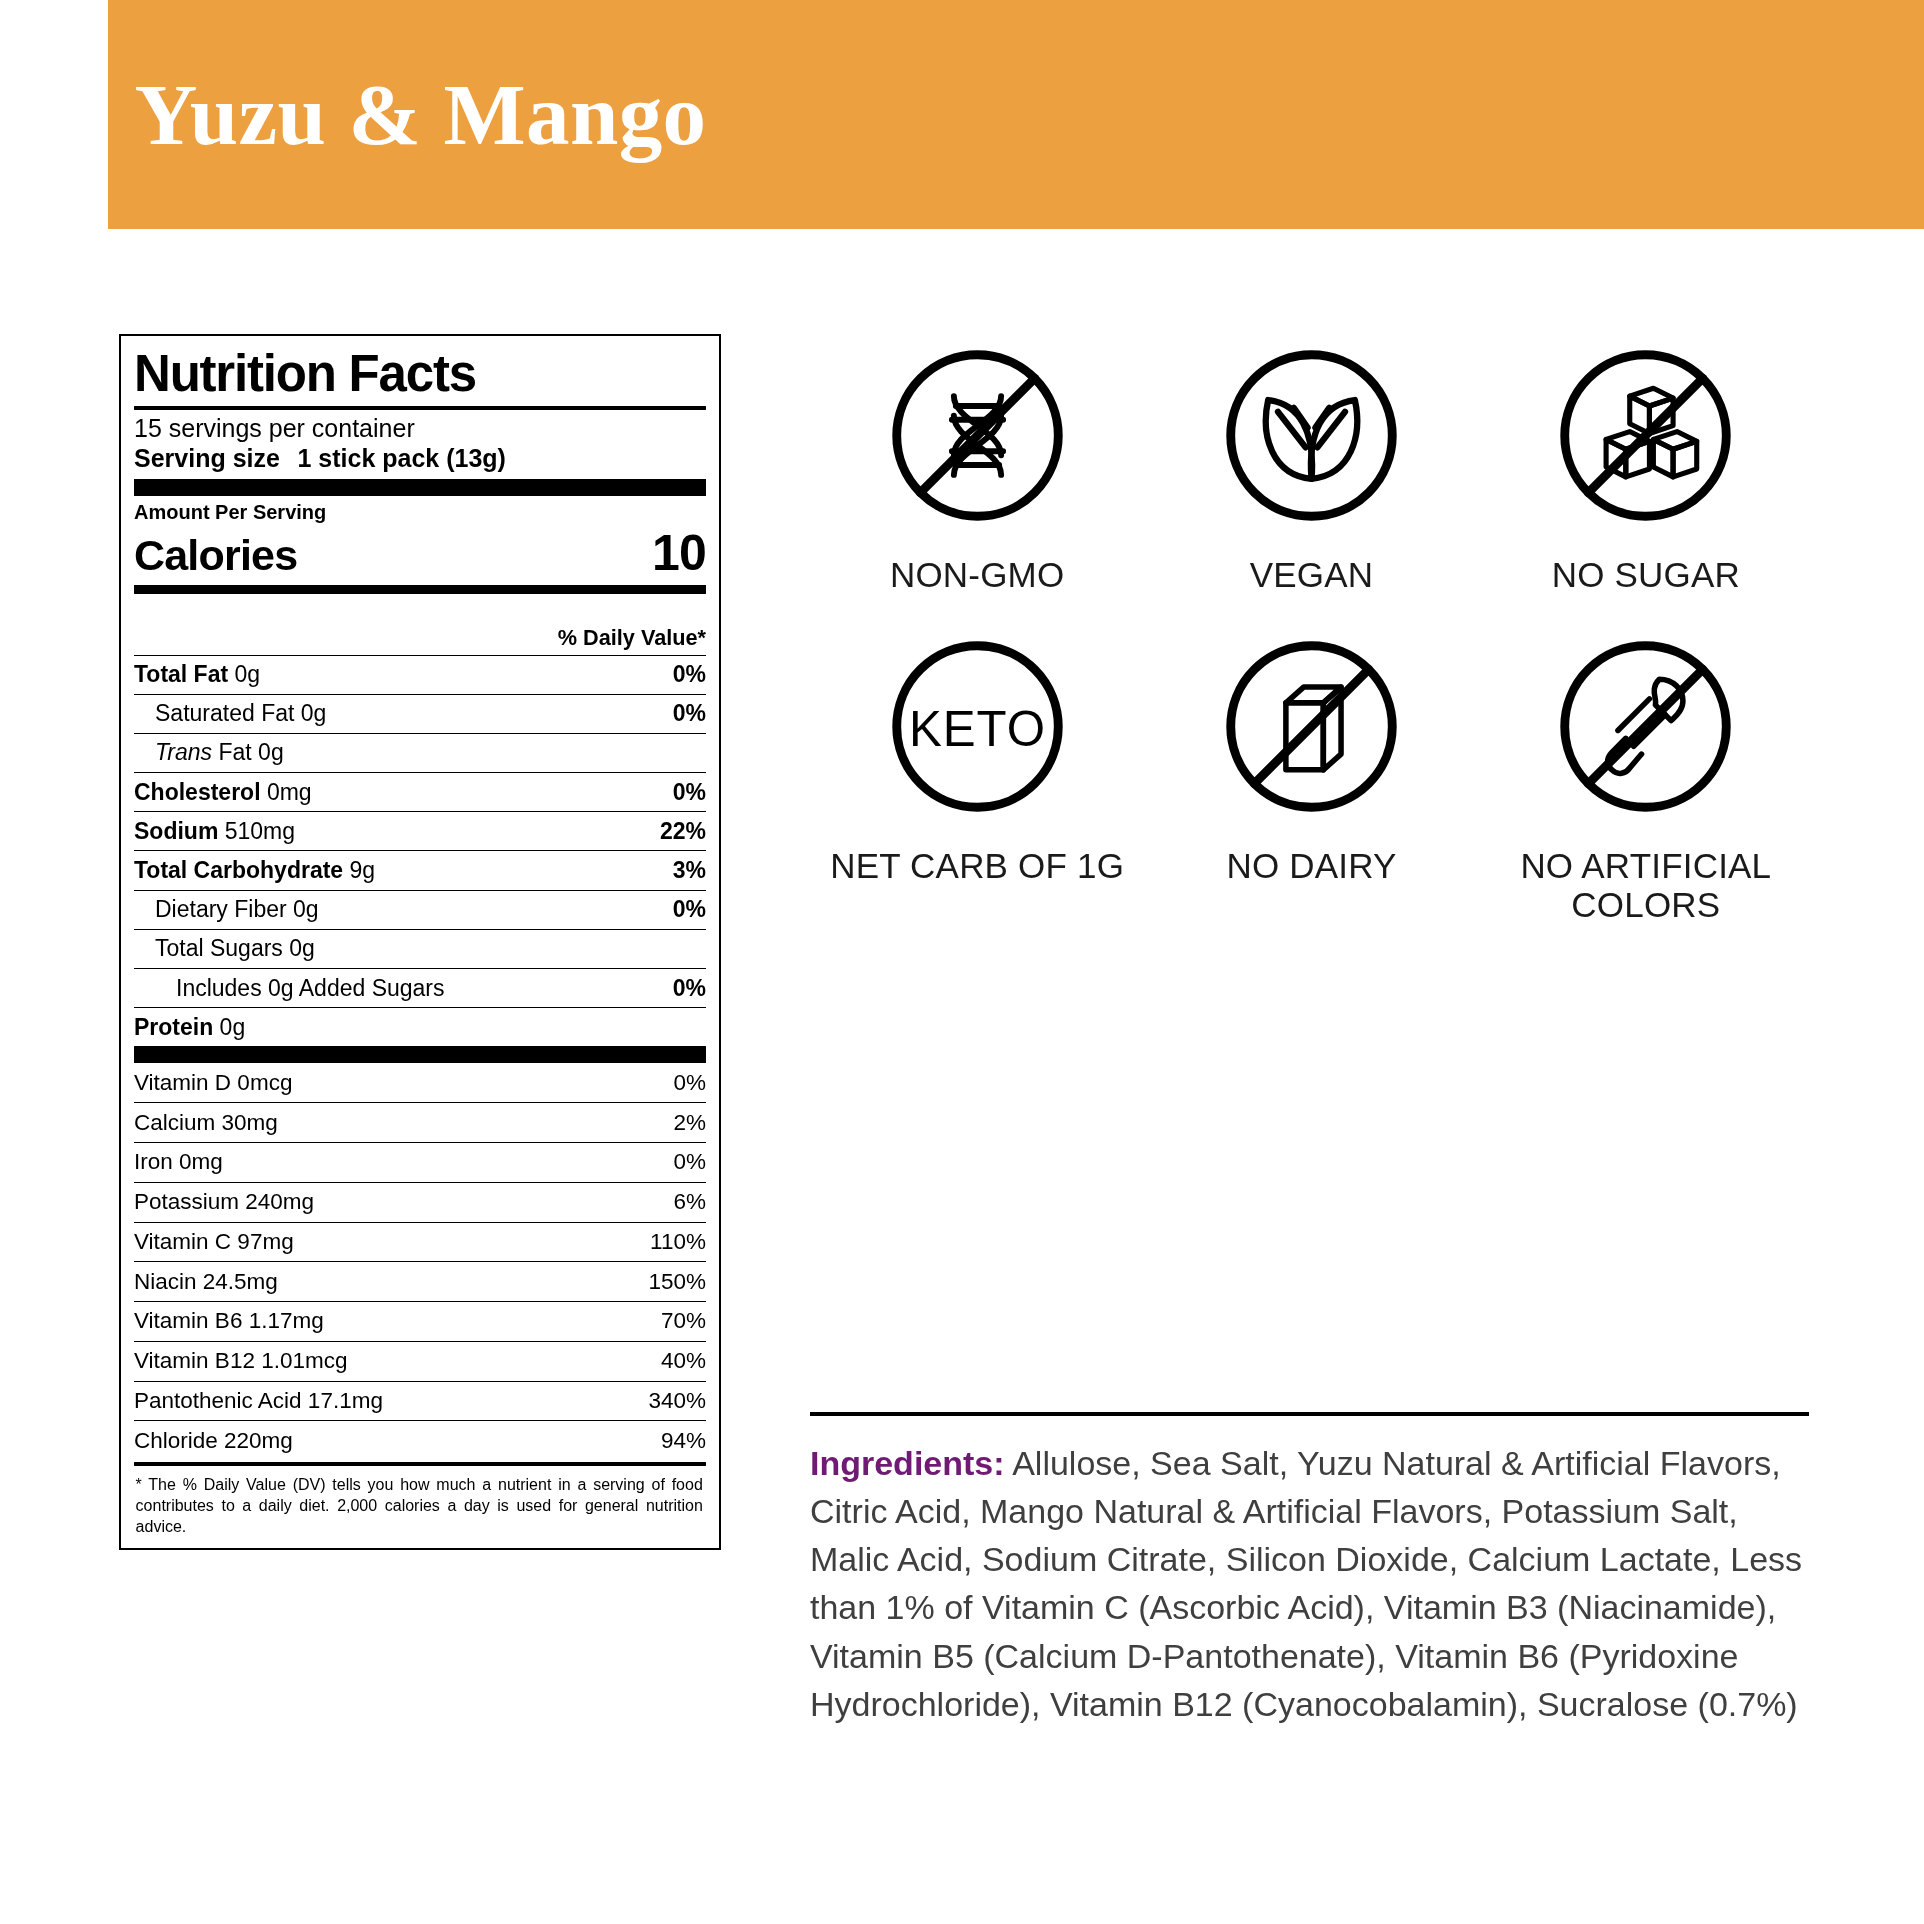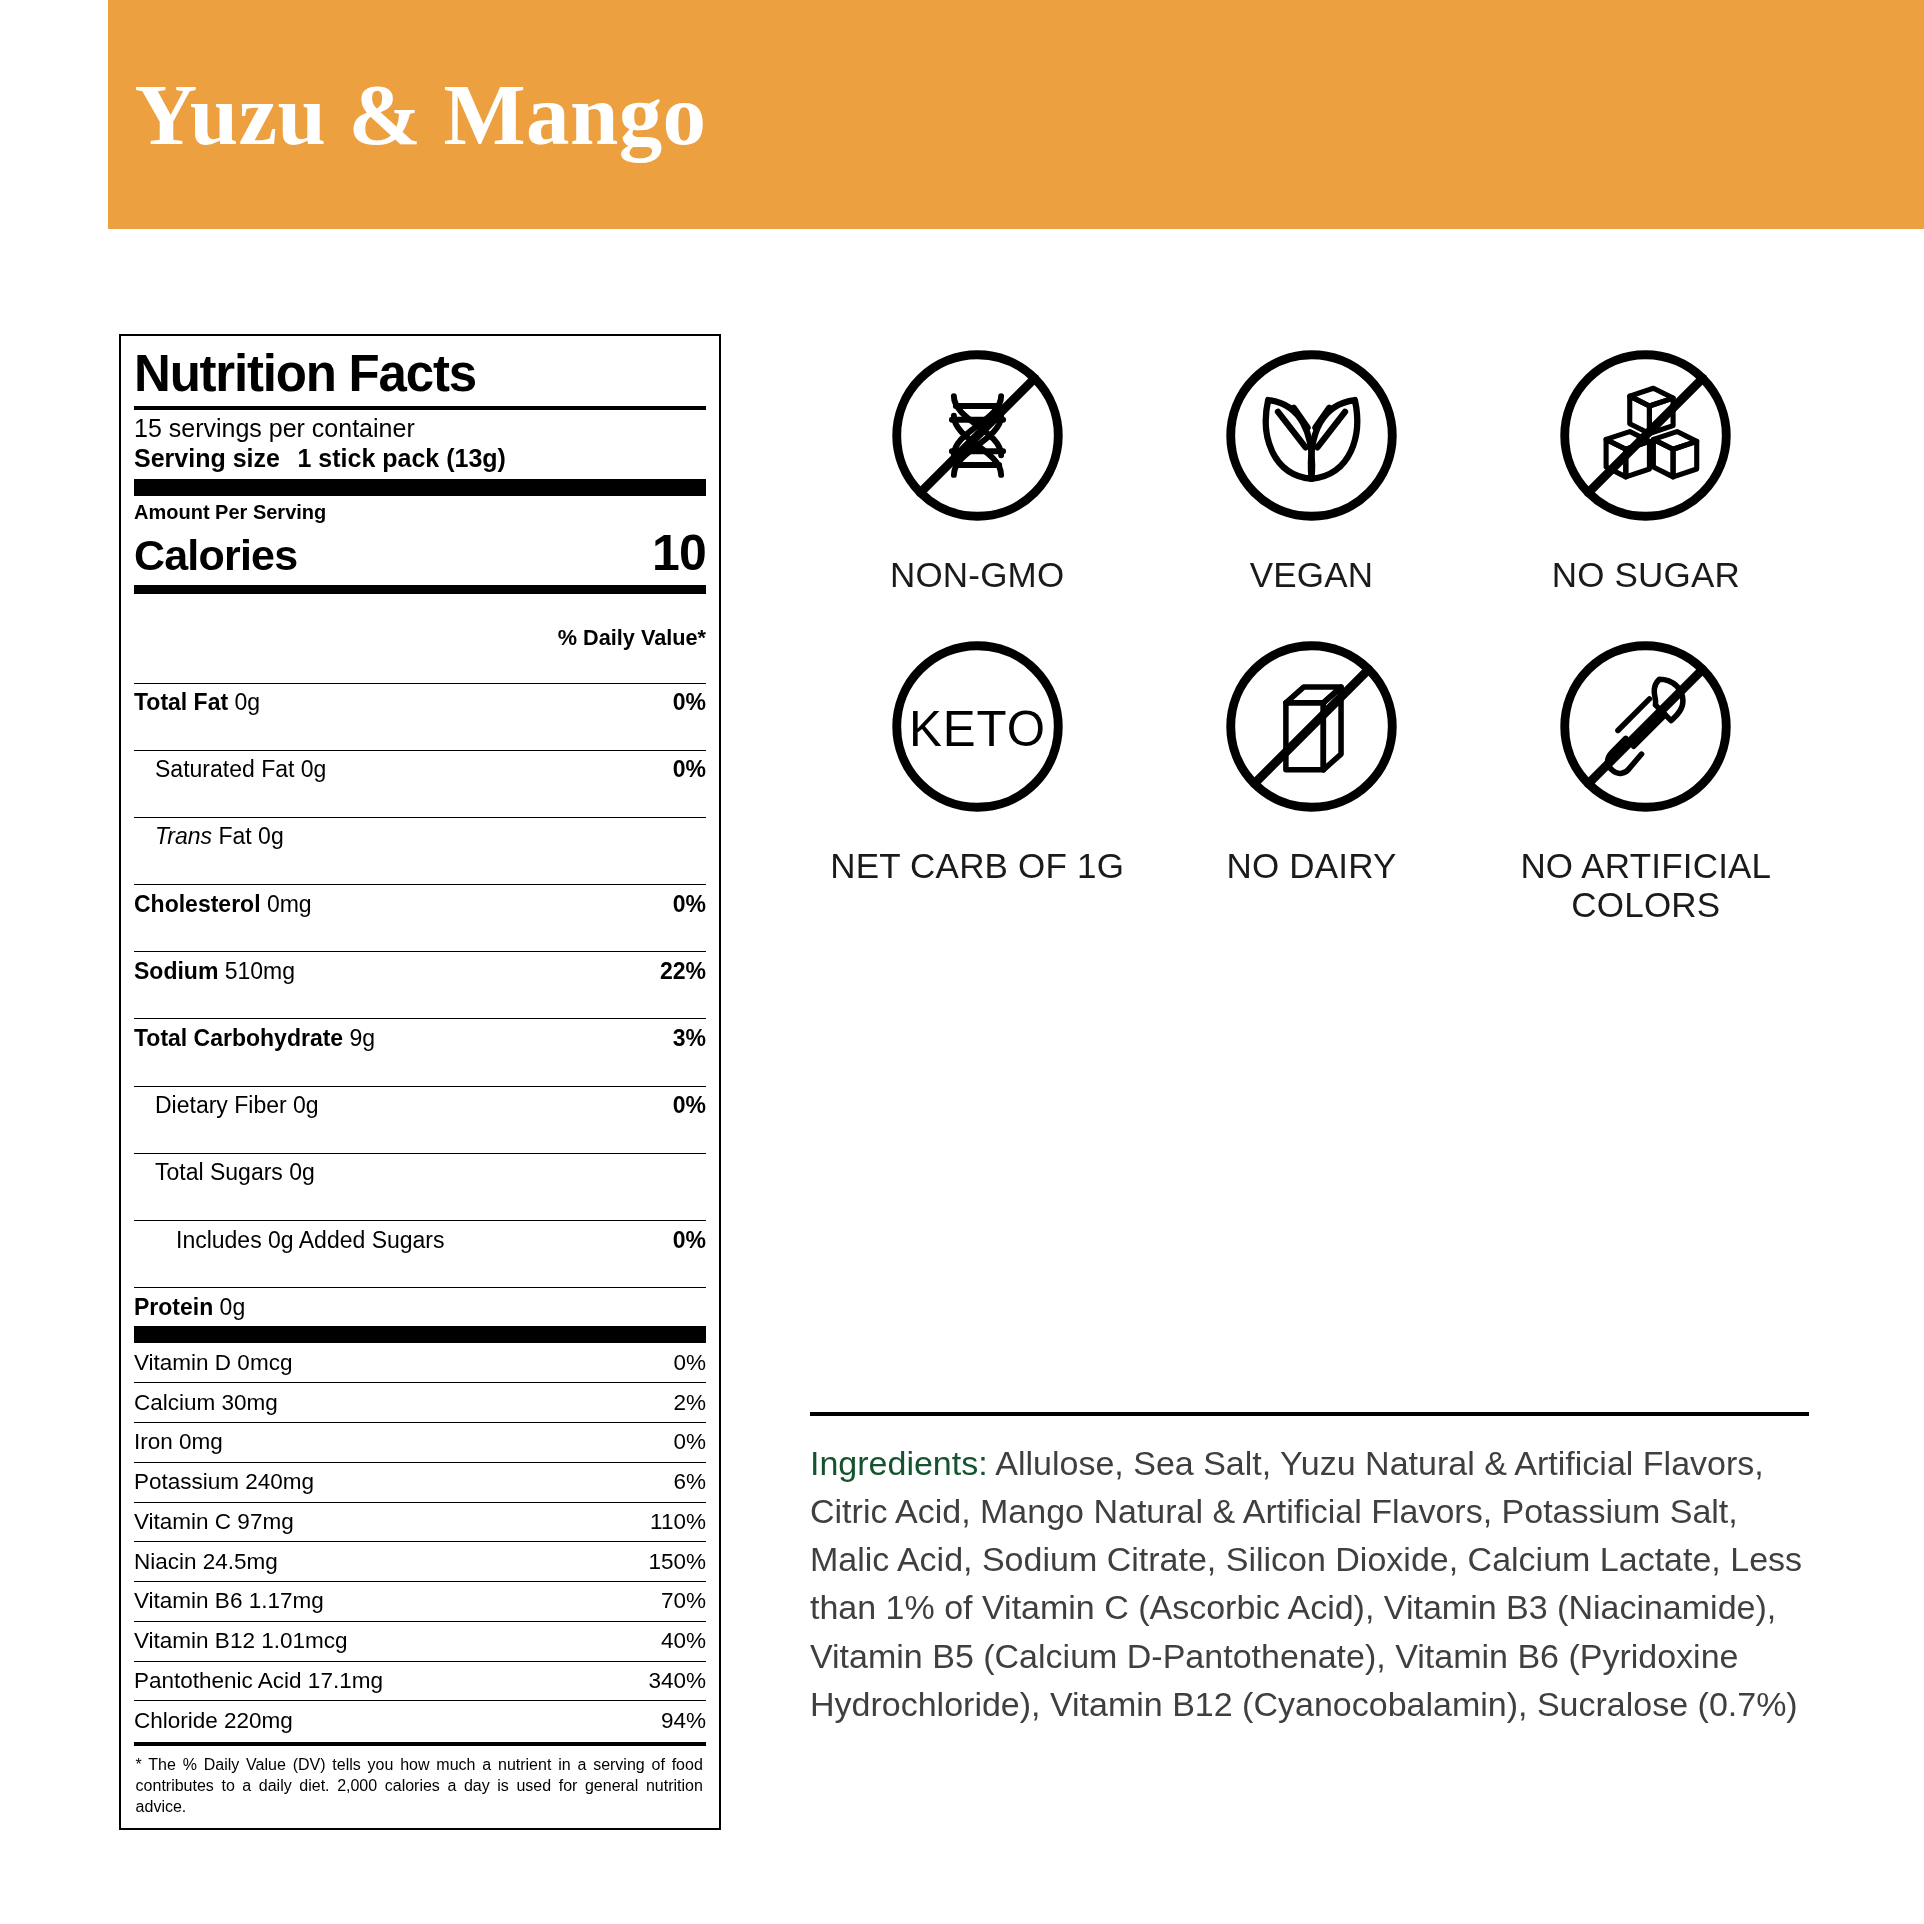--- a/index.html
+++ b/index.html
@@ -60,21 +60,20 @@
   }
   .nf-cal-label { font-size: 43px; font-weight: bold; letter-spacing: -0.8px; }
   .nf-cal-value { font-size: 50px; font-weight: bold; letter-spacing: -0.8px; }
 
   .nf-dv { text-align: right; font-size: 21.7px; font-weight: bold; padding: 4.8px 0 4px 0; margin-top: 26px; }
 
   .nf-row {
     display: flex; justify-content: space-between; align-items: baseline;
     font-size: 23px; padding: 5.6px 0 5.6px 0;
     border-top: 1.6px solid #000;
-    margin-top: 28px;
   }
   .nf-row.first { border-top: 1.6px solid #000; }
   .nf-row b { font-weight: bold; }
   .ind1 { padding-left: 21px; }
   .ind2 { padding-left: 42px; }
   .italic { font-style: italic; }
 
   .nf-vitrow {
     display: flex; justify-content: space-between; align-items: baseline;
     font-size: 22.5px; padding: 6.4px 0 6.4px 0;
@@ -112,21 +111,21 @@
     position: absolute;
     left: 810px; top: 1412px;
     width: 999px;
   }
   .ing-rule { border-top: 4px solid #000; margin-bottom: 22.5px; }
   .ing-text {
     font-size: 34px;
     line-height: 1.42;
     color: #3f3f3f;
   }
-  .ing-text b { color: #14532d; font-weight: normal; }
+  .ing-text b { color: #701a75; font-weight: bold; }
 </style>
 </head>
 <body>
 
 <div class="page">
 
   <div class="banner">
     <div class="banner-title">Yuzu &amp; Mango</div>
   </div>
 

